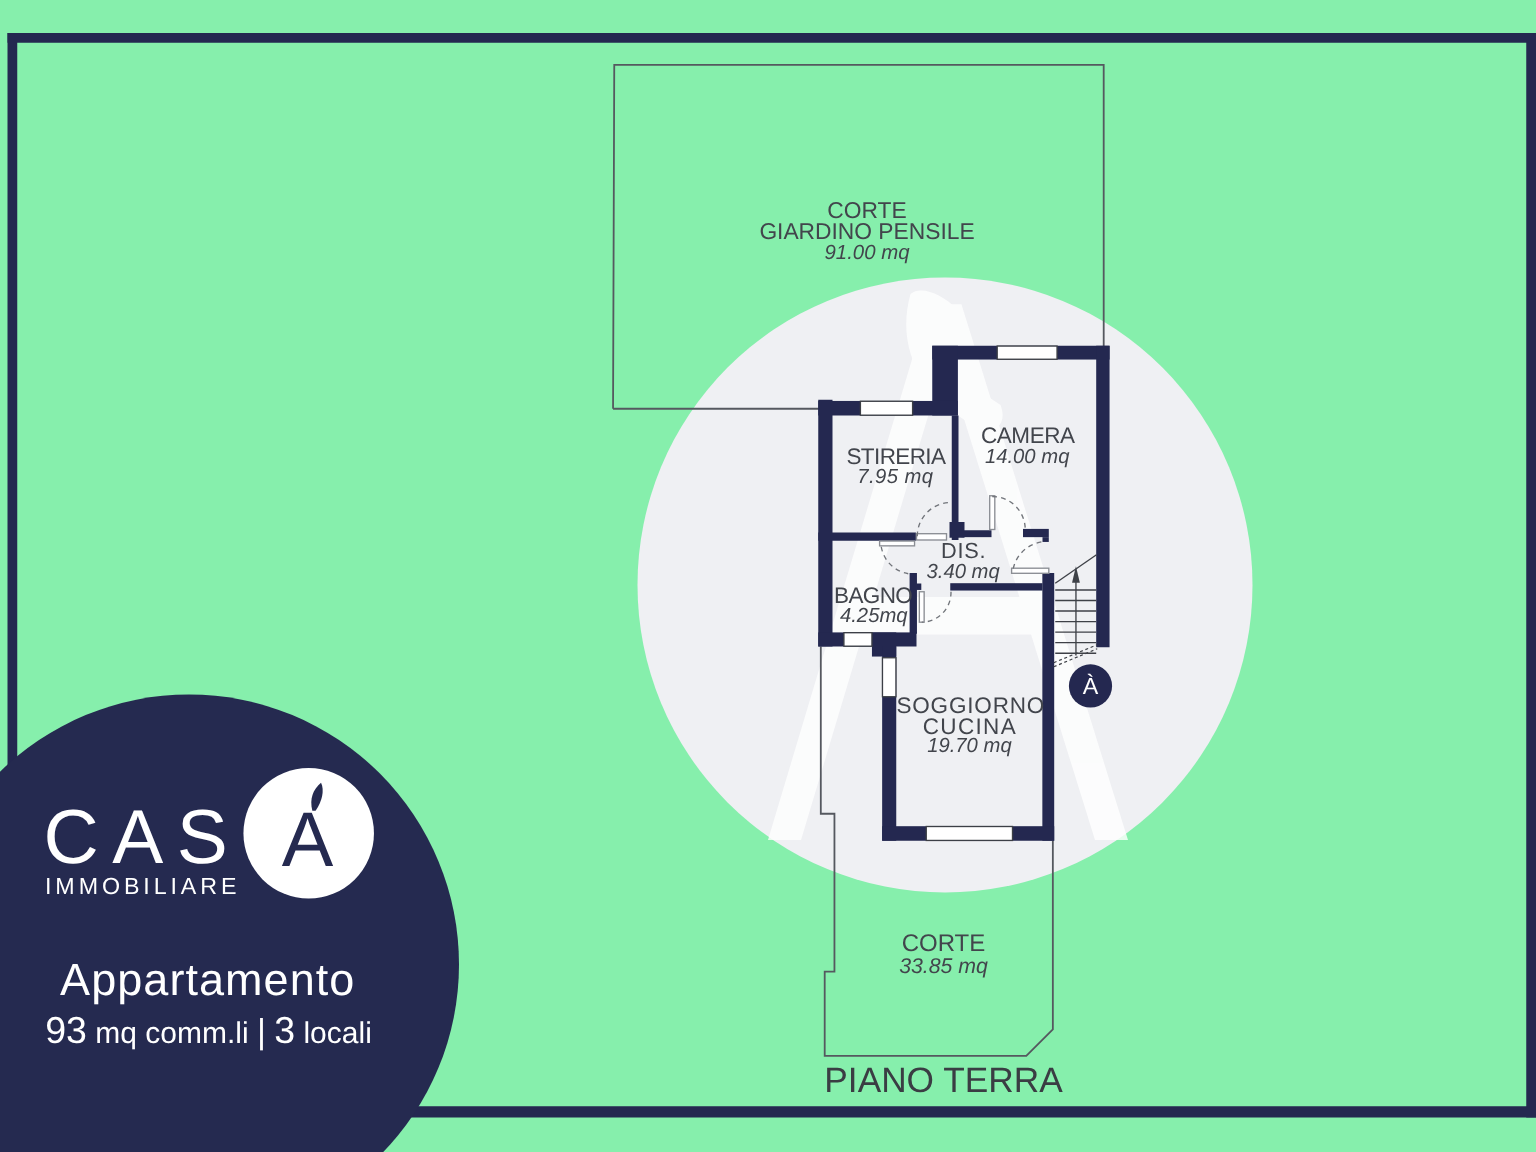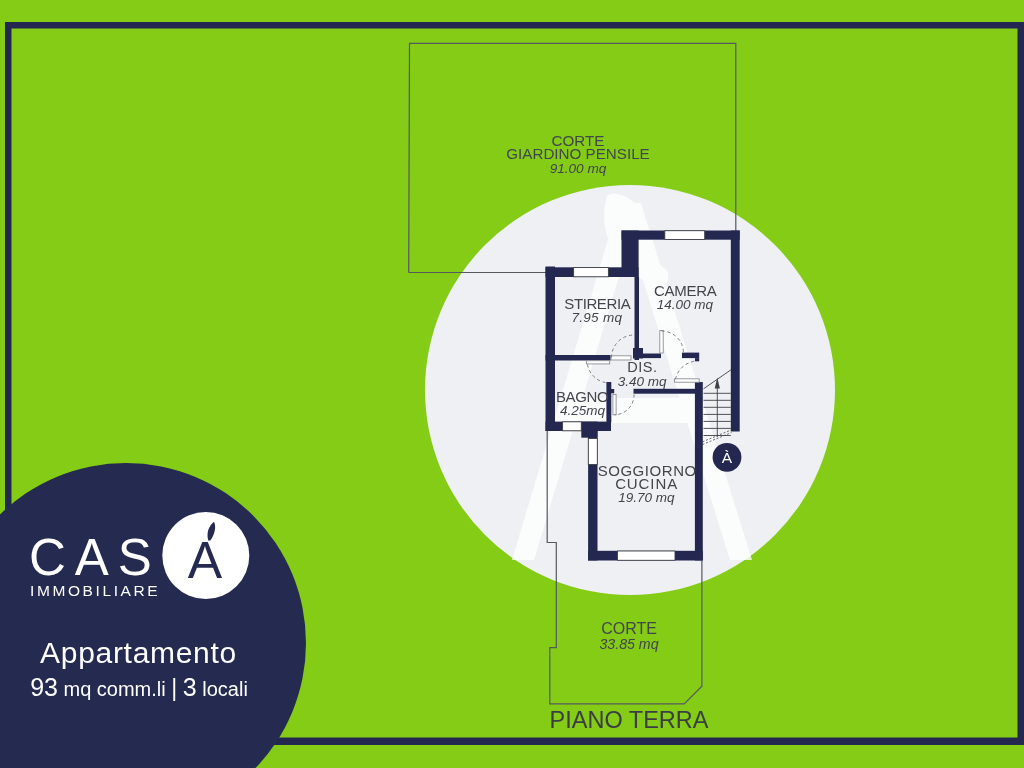--- a/index.html
+++ b/index.html
@@ -1,16 +1,16 @@
 <!DOCTYPE html>
 <html><head>
 <meta charset="utf-8">
 <style>
 html,body{margin:0;padding:0;background:#fff}
-#page{position:relative;width:1024px;height:768px;background:#84cc16;overflow:hidden;font-family:"Liberation Sans",sans-serif}
+#page{position:relative;width:1024px;height:768px;background:#86efac;overflow:hidden;font-family:"Liberation Sans",sans-serif}
 svg text{font-family:"Liberation Sans",sans-serif}
 </style>
 </head>
 <body>
 <div id="page">
 <svg width="1024" height="768" viewBox="0 0 1024 768" style="position:absolute;left:0;top:0">
 
   <g>
     <circle cx="630" cy="390" r="205" fill="#eff0f3"></circle>
     <g fill="#ffffff" opacity="0.8">

